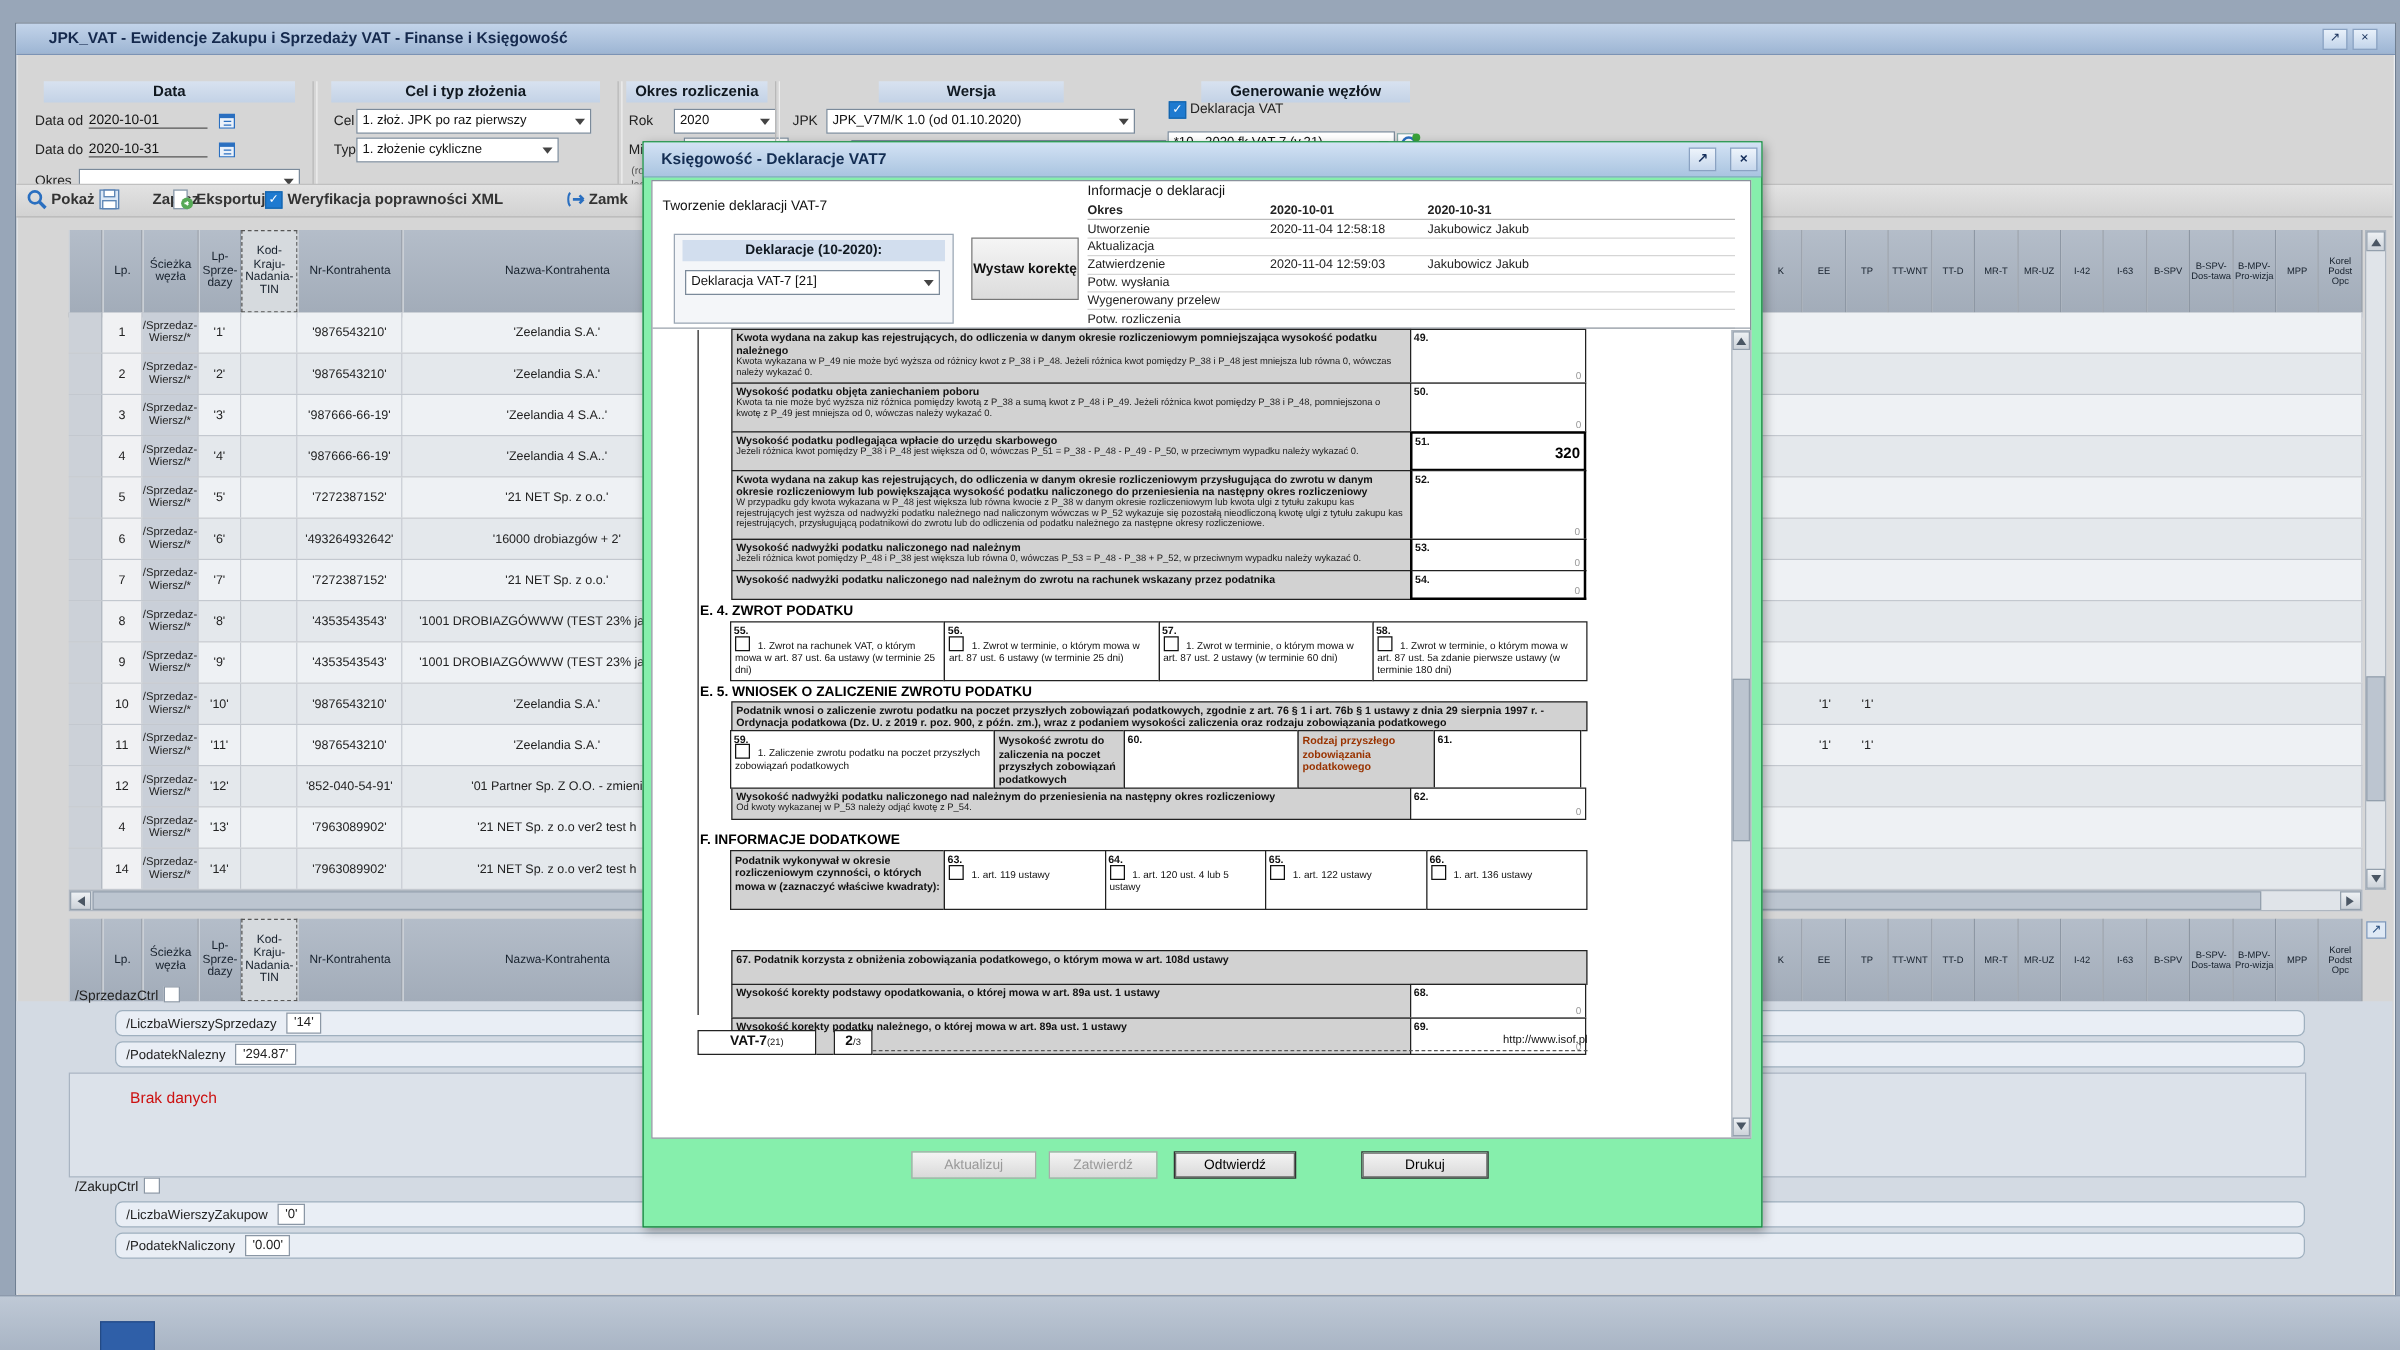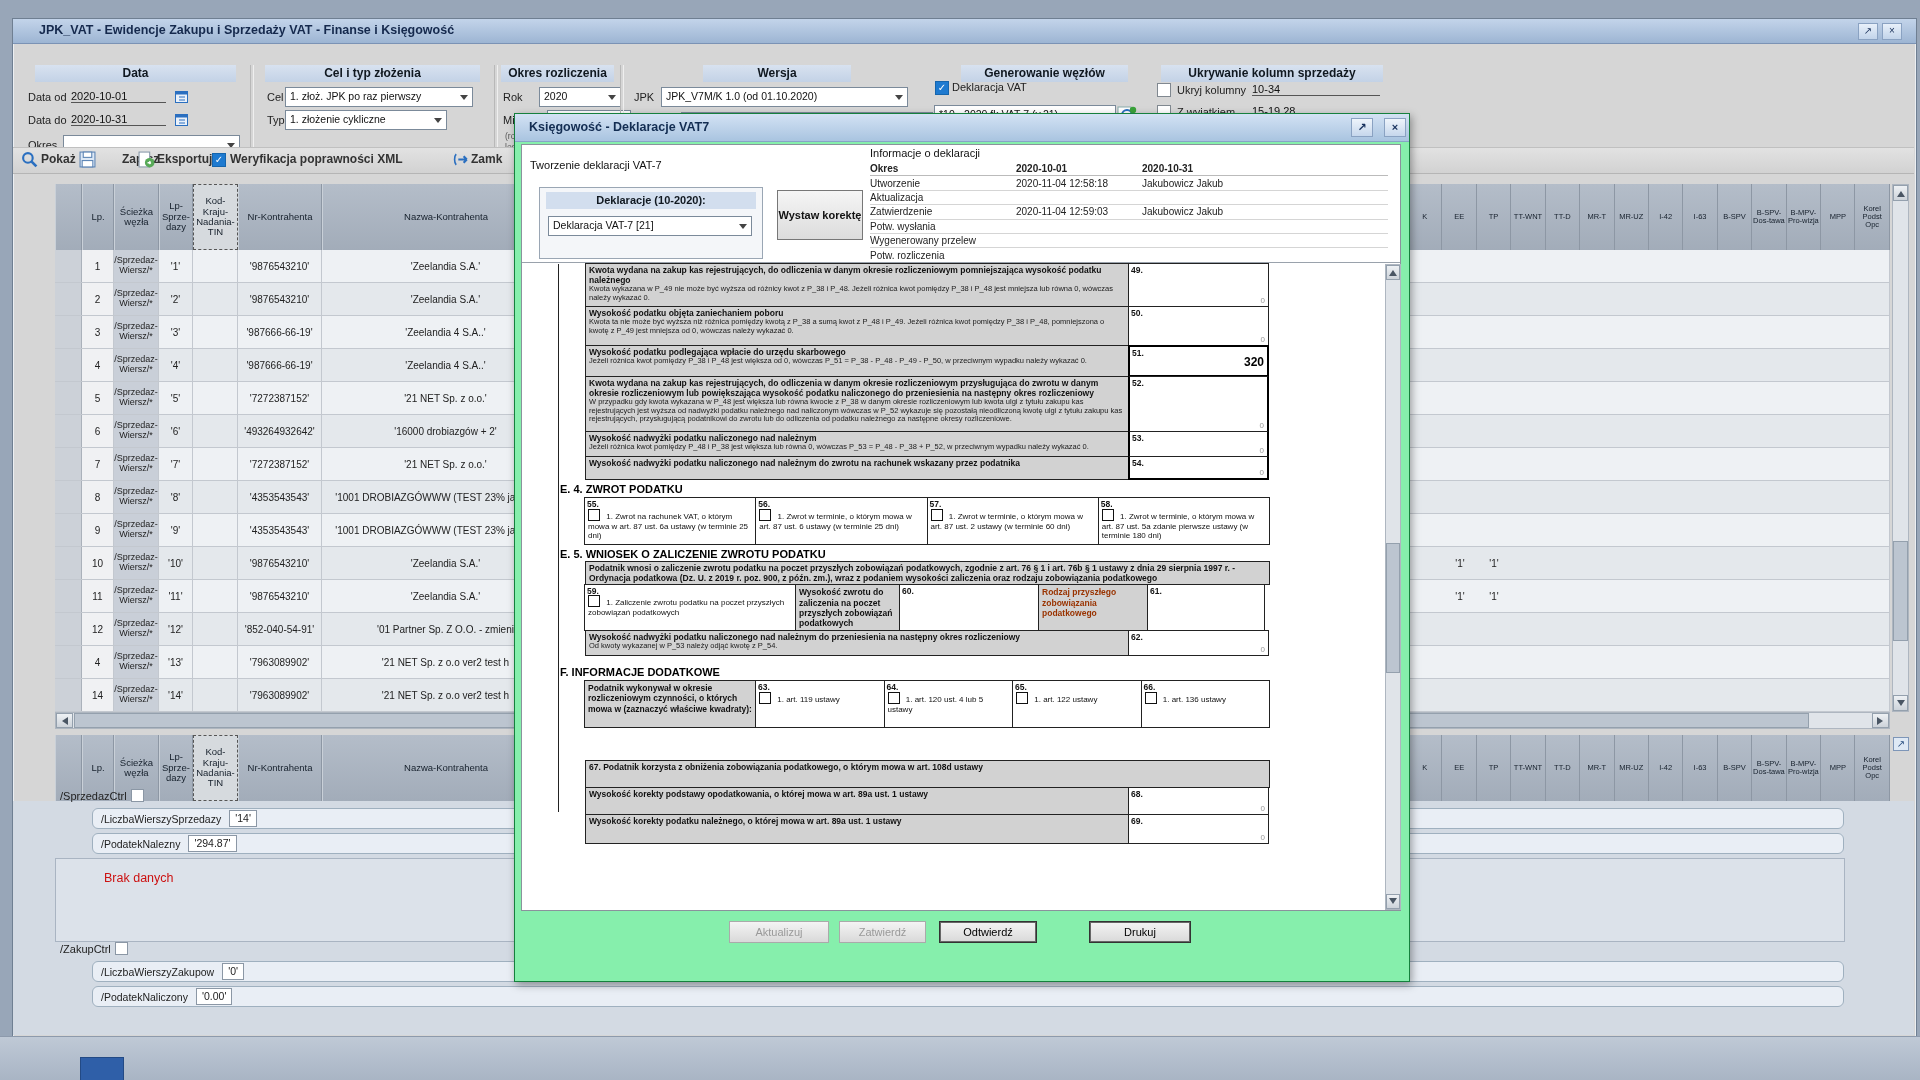--- a/index.html
+++ b/index.html
@@ -190,29 +190,20 @@
       <span class="lbl" style="left:21px;top:18px;">Deklaracja VAT</span>
       <div class="sel" style="left:3px;top:42px;width:160px;">*10 - 2020 fk VAT-7 (v.21)</div>
       <svg style="position:absolute;left:186px;top:42px;" width="20" height="20" viewBox="0 0 20 20">
           <rect x="1" y="2" width="13" height="16" fill="#fff" stroke="#8aa"></rect>
           <circle cx="10" cy="10" r="5" fill="none" stroke="#2a6fc0" stroke-width="2"></circle>
           <line x1="13.5" y1="13.5" x2="18" y2="18" stroke="#2a6fc0" stroke-width="2.5"></line>
           <circle cx="16" cy="5" r="3.2" fill="#3aa23a"></circle>
         </svg>
     </div>
 
-    <div class="sect" style="left:1138px;width:262px;">
-      <div class="secthead" style="left:10px;right:30px;">Ukrywanie kolumn sprzedaży</div>
-      <span class="chk" style="left:6px;top:20px;"></span>
-      <span class="lbl" style="left:26px;top:21px;">Ukryj kolumny</span>
-      <span class="uval" style="left:101px;top:20px;width:128px;">10-34</span>
-      <span class="chk" style="left:6px;top:42px;"></span>
-      <span class="lbl" style="left:26px;top:43px;">Z wyjątkiem</span>
-      <span class="uval" style="left:101px;top:42px;width:90px;">15-19,28</span>
-    </div>
   </div>
 
   <div class="actionbar">
     <svg class="aicon" style="left:8px;" viewBox="0 0 16 16">
         <circle cx="6.5" cy="6.5" r="4.5" fill="none" stroke="#2a6fc0" stroke-width="2"></circle>
         <line x1="10" y1="10" x2="14.5" y2="14.5" stroke="#2a6fc0" stroke-width="2.5"></line>
       </svg>
     <span class="act" style="left:28px;">Pokaż</span>
     <svg class="aicon" style="left:66px;" viewBox="0 0 16 16">
         <rect x="1" y="1" width="14" height="14" fill="#dce8f6" stroke="#5b84b4"></rect>
@@ -723,20 +714,26 @@
         <div class="arow" style="min-height:30px;">
           <div class="adesc">
               <b>Wysokość korekty podatku należnego, o której mowa w art. 89a ust. 1 ustawy</b>
             </div>
           <div class="anum">
             <span class="n">69.</span>
             <span class="v">0</span>
           </div>
         </div>
 
+        <div class="footerline">
+          <span class="vatbox"><span>VAT-7</span><span style="font-size:7.5px;font-weight:normal;">(21)</span></span>
+          <span class="pgbox"><span>2</span><span style="font-size:7.5px;font-weight:normal;">/3</span></span>
+          <span class="dashln"></span>
+          <span class="urltx">http://www.isof.pl</span>
+        </div>
       </div>
 
       <div class="sbtrack" style="left:863px;top:119px;width:16px;height:646px;">
         <div class="sbbtn" style="left:0;top:0;width:14px;height:15px;">
             <span class="tri up"></span>
           </div>
         <div class="sbthumb" style="left:0;top:278px;width:14px;height:130px;"></div>
         <div class="sbbtn" style="left:0;bottom:0;width:14px;height:15px;">
             <span class="tri down"></span>
           </div>

